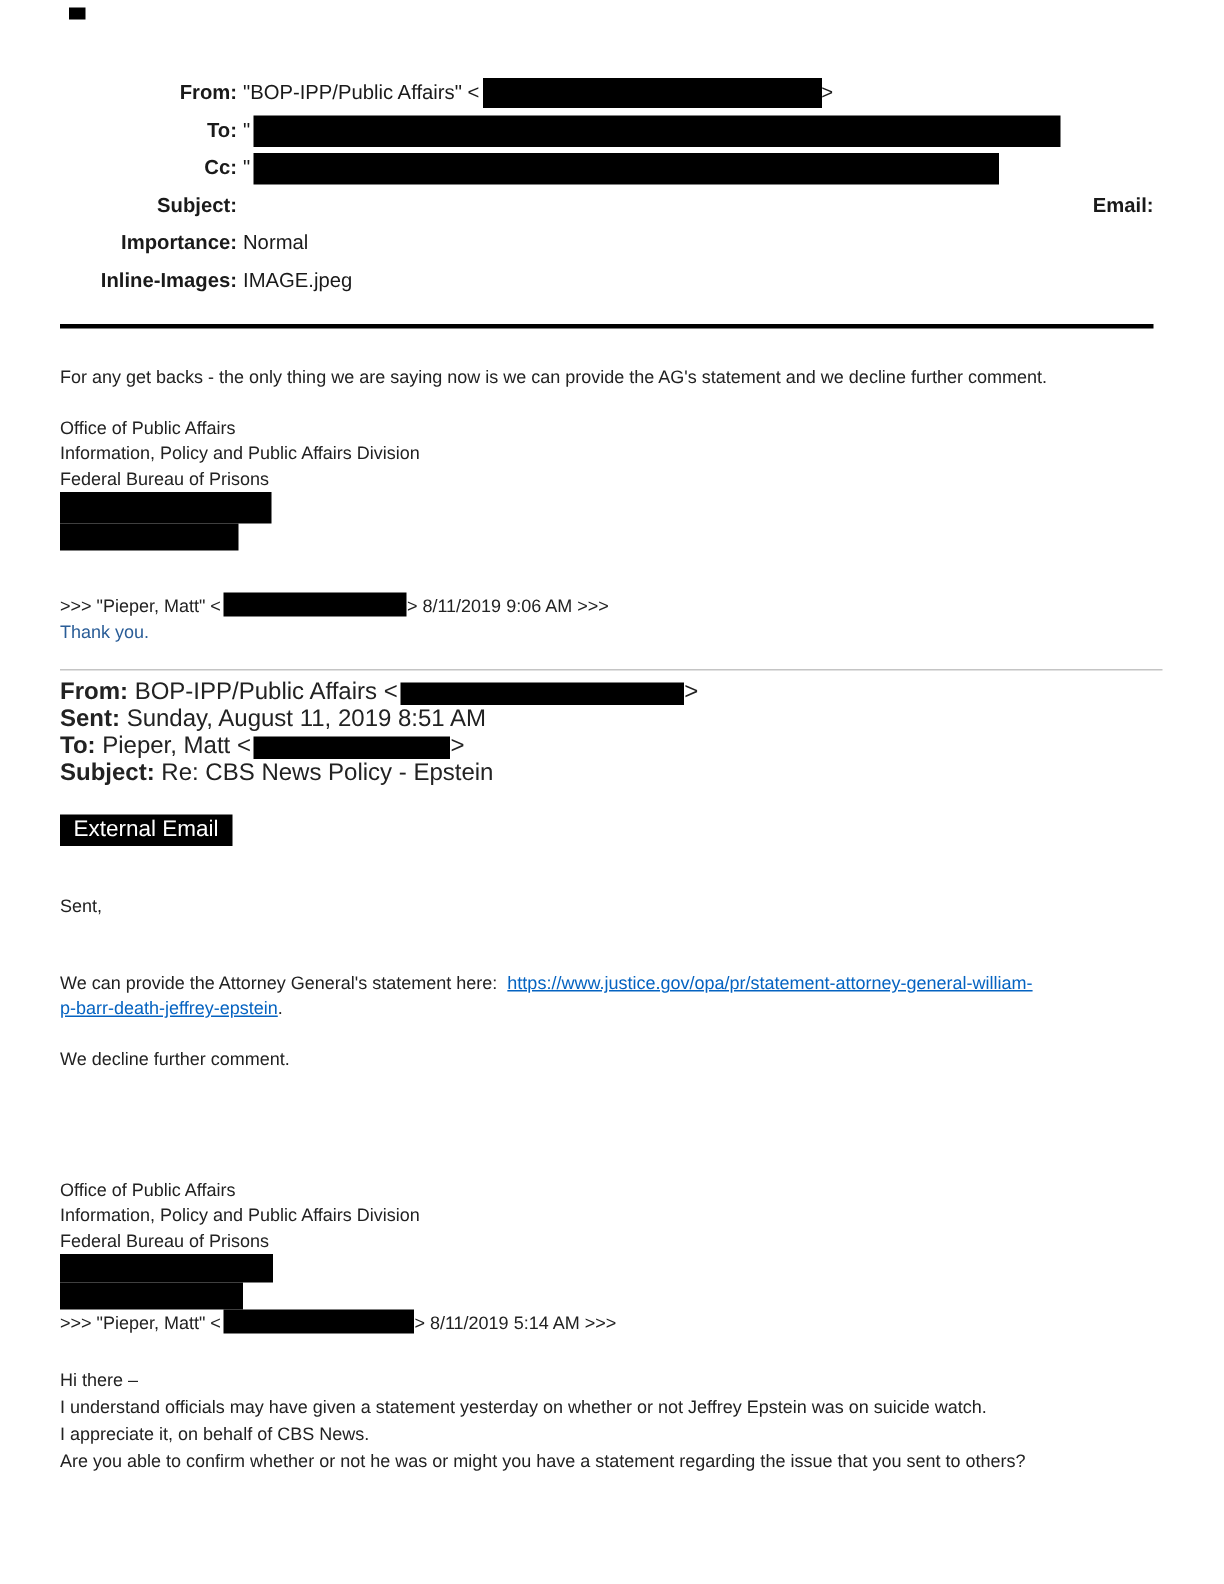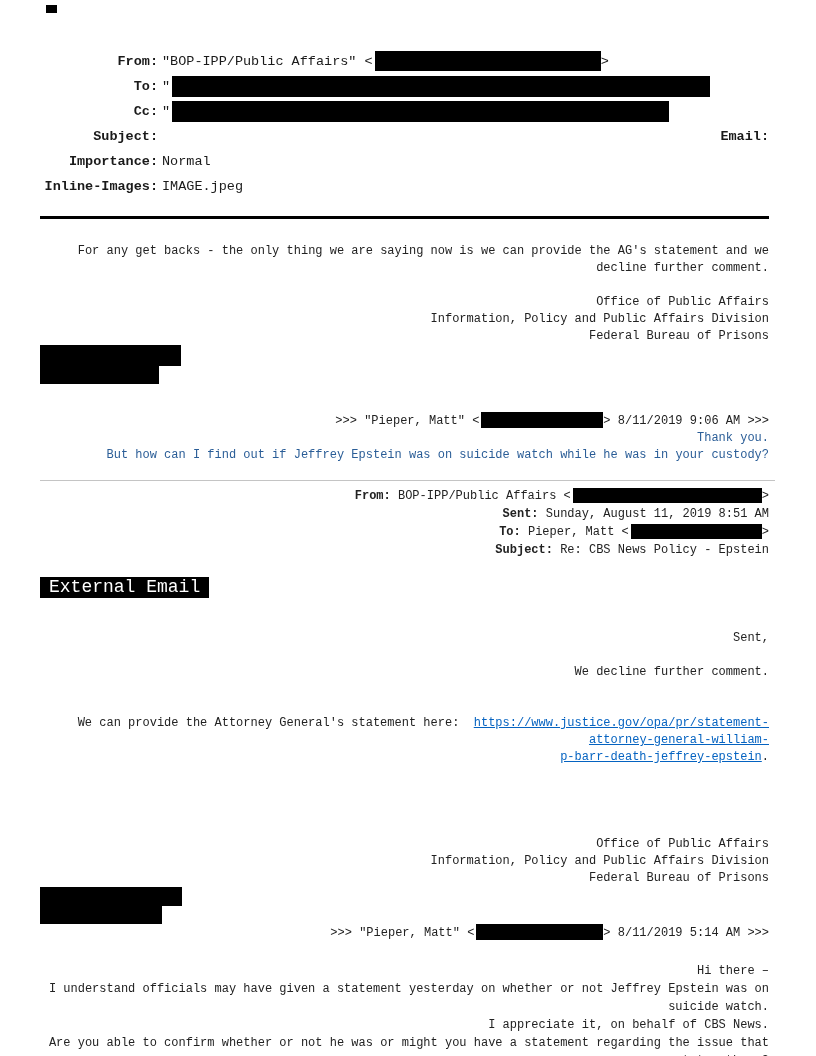--- a/index.html
+++ b/index.html
@@ -1,21 +1,21 @@
 <!DOCTYPE html>
 <html style="--page_bg: #ffffff; --text: #222222; --redaction: #000000; --reply_blue: #2a5d97; --link_blue: #0563c1; --badge_bg: #000000; --badge_fg: #ffffff; --rule_dark: #000000; --rule_light: #c4c4c4;"><head>
 <meta charset="utf-8">
 <style>
   html, body { margin: 0; padding: 0; background: #ffffff; }
   .page {
     position: relative;
     width: 816px;
     height: 1056px;
     background: var(--page_bg, #fff);
-    font-family: Liberation Mono, monospace;
+    font-family: Liberation Sans, sans-serif;
     color: var(--text, #222);
     overflow: hidden;
   }
   .artifact {
     position: absolute; left: 46px; top: 5px;
     width: 11px; height: 8px; background: var(--redaction, #000);
   }
   .content { position: absolute; left: 40px; top: 0; width: 729px; }
 
   
@@ -49,39 +49,39 @@
     border: none; margin: 17px 0 0 0;
     border-top: 3px solid var(--rule_dark, #000);
   }
   .rule-thin {
     border: none; margin: 16px 0 0 0;
     border-top: 1px solid var(--rule_light, #c4c4c4);
     width: 735px;
   }
 
   
-  .bt { font-size: 12px; line-height: 17px; text-align: right; }
+  .bt { font-size: 12px; line-height: 17px; }
   .p-intro   { margin-top: 24px; }
   .sig       { margin-top: 17px; }
   .sig2      { margin-top: 70px; }
   .sig-bar1  { width: 141px; height: 21px; background: var(--redaction, #000); }
   .sig-bar2  { width: 119px; height: 18px; background: var(--redaction, #000); }
   .sig2-bar1 { width: 142px; height: 19px; background: var(--redaction, #000); }
   .sig2-bar2 { width: 122px; height: 18px; background: var(--redaction, #000); }
   .quote1    { margin-top: 28px; }
   .quote2    { margin-top: 0; }
   .reply     { color: var(--reply_blue, #2a5d97); }
-  .inner-hdr { margin-top: 6px; line-height: 18px; font-size: 12px; }
+  .inner-hdr { margin-top: 6px; line-height: 18px; font-size: 16px; }
   .inner-hdr b { font-weight: bold; }
   .badge-row { margin-top: 18px; }
   .badge {
     display: inline-block;
     background: var(--badge_bg, #000);
     color: var(--badge_fg, #fff);
-    font-size: 18px; line-height: 14px;
+    font-size: 15px; line-height: 14px;
     padding: 3px 9px 4px 9px;
   }
   .greeting  { margin-top: 32px; }
   .statement { margin-top: 34px; }
   .keep-ws   { white-space: pre-wrap; }
   .link {
     color: var(--link_blue, #0563c1);
     text-decoration: underline;
     cursor: pointer;
   }
@@ -124,40 +124,39 @@
     <div class="bt sig">
       <div>Office of Public Affairs</div>
       <div>Information, Policy and Public Affairs Division</div>
       <div>Federal Bureau of Prisons</div>
       <div class="sig-bar1"></div>
       <div class="sig-bar2"></div>
     </div>
 
     <div class="bt quote1"><span>&gt;&gt;&gt; "Pieper, Matt" &lt;</span><span class="redact r-q"></span><span>&gt; 8/11/2019 9:06 AM &gt;&gt;&gt;</span></div>
     <div class="bt reply">Thank you.</div>
-    <div class="bt reply">But how can I find out if Jeffrey Epstein was on suicide watch while he was in your custody?</div>
 
     <hr class="rule-thin">
 
     <div class="bt inner-hdr">
       <div><b>From:</b><span> BOP-IPP/Public Affairs &lt;</span><span class="redact r-ifrom"></span><span>&gt;</span></div>
       <div><b>Sent:</b><span> Sunday, August 11, 2019 8:51 AM</span></div>
       <div><b>To:</b><span> Pieper, Matt &lt;</span><span class="redact r-ito"></span><span>&gt;</span></div>
       <div><b>Subject:</b><span> Re: CBS News Policy - Epstein</span></div>
     </div>
 
     <div class="badge-row">
       <span class="badge">External Email</span>
     </div>
 
     <div class="bt greeting">Sent,</div>
 
+    <div class="bt statement"><span class="keep-ws">We can provide the Attorney General's statement here:  </span><a class="link"><span>https://www.justice.gov/opa/pr/statement-attorney-general-william-</span><br><span>p-barr-death-jeffrey-epstein</span></a><span>.</span></div>
+
     <div class="bt decline">We decline further comment.</div>
-
-    <div class="bt statement"><span class="keep-ws">We can provide the Attorney General's statement here:  </span><a class="link"><span>https://www.justice.gov/opa/pr/statement-attorney-general-william-</span><br><span>p-barr-death-jeffrey-epstein</span></a><span>.</span></div>
 
     <div class="bt sig2">
       <div>Office of Public Affairs</div>
       <div>Information, Policy and Public Affairs Division</div>
       <div>Federal Bureau of Prisons</div>
       <div class="sig2-bar1"></div>
       <div class="sig2-bar2"></div>
     </div>
 
     <div class="bt quote2"><span>&gt;&gt;&gt; "Pieper, Matt" &lt;</span><span class="redact r-q2"></span><span>&gt; 8/11/2019 5:14 AM &gt;&gt;&gt;</span></div>

